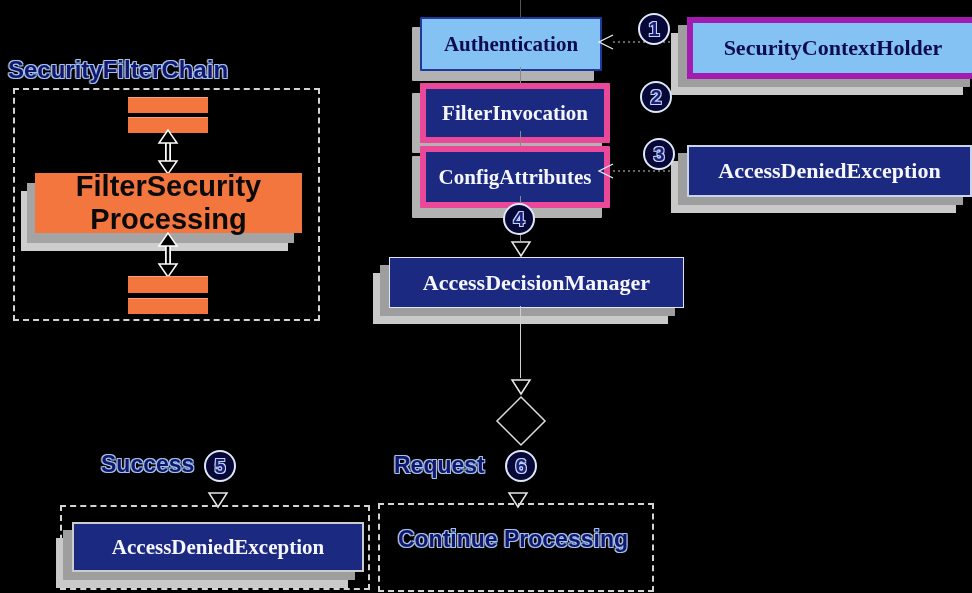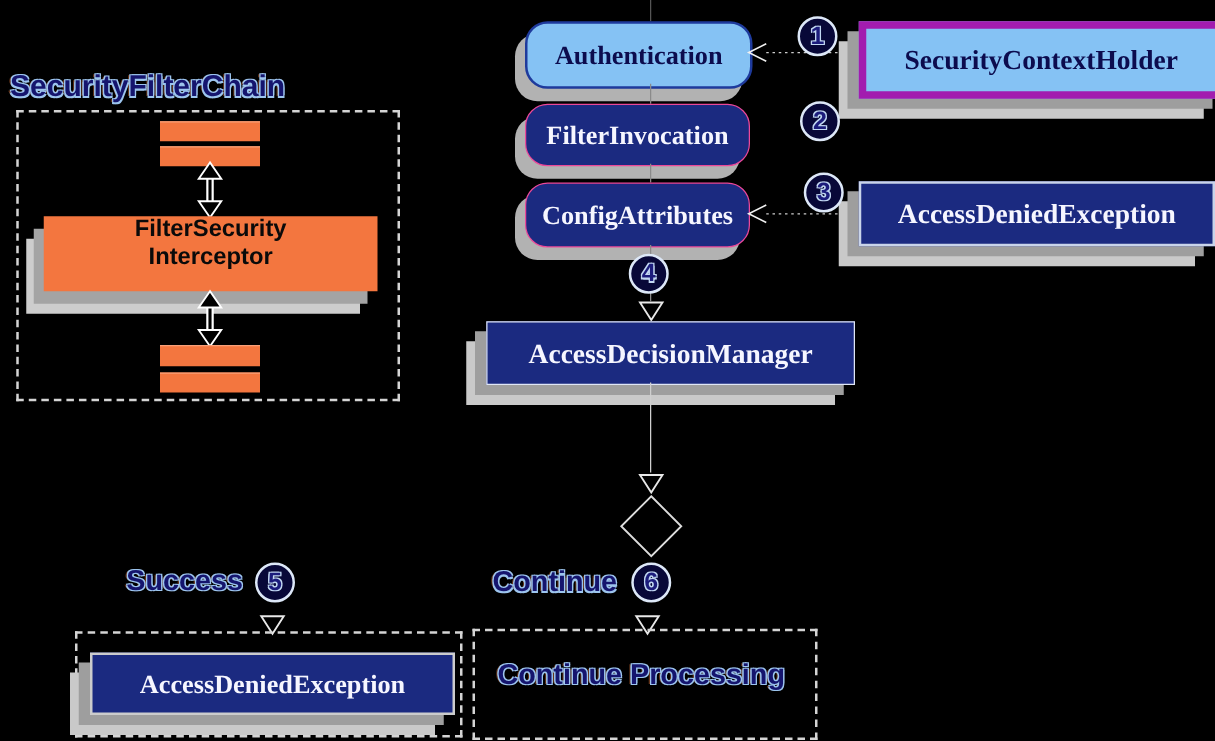--- a/index.html
+++ b/index.html
@@ -7,22 +7,22 @@
          font-family:"Liberation Sans",sans-serif;}
 
   
   .abs{position:absolute;}
 
   
   .box{position:absolute;display:flex;align-items:center;justify-content:center;
        font-family:"Liberation Serif",serif;font-weight:bold;text-align:center;}
   .lightblue{background:#85c2f4;color:#0c0c4e;}
   .navy{background:#1b2a80;color:#f6f6ff;}
-  .rounded{border-radius:18px;box-shadow:-8px 10px 0 #b2b2b2;}
-  .rounded.navy{border:1px solid #ec4899;}
+  .rounded{border-radius:1px;box-shadow:-8px 10px 0 #b2b2b2;}
+  .rounded.navy{border:6px solid #ec4899;}
   .rounded.lightblue{border:2px solid #1e3a9c;}
   .rect{box-shadow:-9px 8px 0 #9e9e9e,-16px 16px 0 #c9c9c9;}
   .rect.lightblue{border:6px solid #a21caf;}
   .rect.navy{border:2px solid #c9d4ea;}
 
   
   .outlined{position:absolute;font-weight:bold;color:#15156e;white-space:nowrap;
     text-shadow:-1px -1px 0 #9dc5ee,1px -1px 0 #9dc5ee,-1px 1px 0 #9dc5ee,1px 1px 0 #9dc5ee,
                 -2px 0 0 rgba(226,118,58,0.45);text-align:right;}
 
@@ -35,22 +35,22 @@
   
   .vline{position:absolute;width:1px;background:#8a8a8a;}
   .vline.bright{background:#cfcfcf;}
 
   
   .dashed{position:absolute;border:2px dashed #d4d4d4;background:transparent;}
 
   
   .obar{position:absolute;width:80px;height:15px;background:#f3763f;border-top:1px solid #f9a078;}
   .interceptor{position:absolute;background:#f3763f;color:#0a0a0a;
-    font-family:"Liberation Sans",sans-serif;font-weight:bold;font-size:19px;line-height:1.15;
-    display:flex;align-items:flex-start;justify-content:center;text-align:center;
+    font-family:"Liberation Sans",sans-serif;font-weight:bold;font-size:29px;line-height:1.15;
+    display:flex;align-items:center;justify-content:center;text-align:center;
     box-shadow:-8px 10px 0 #a4a4a4,-14px 18px 0 #cdcdcd;}
 
   svg{position:absolute;overflow:visible;}
 </style>
 </head>
 <body>
 
 <div id="stage">
 
   <div class="outlined" style="left:8px;top:56px;font-size:24px;">SecurityFilterChain</div>
@@ -63,21 +63,21 @@
   <svg style="left:151px;top:130px;" width="34" height="44">
     <line x1="17" y1="11" x2="17" y2="33" stroke="#ffffff" stroke-width="6"></line>
     <line x1="17" y1="11" x2="17" y2="33" stroke="#000000" stroke-width="2.5"></line>
     <polygon points="17,0 8,13 26,13" fill="#000" stroke="#fff" stroke-width="1.5"></polygon>
     <polygon points="17,44 8,31 26,31" fill="#000" stroke="#fff" stroke-width="1.5"></polygon>
   </svg>
 
   <div class="interceptor" style="left:35px;top:173px;width:267px;height:60px;">
     <div>
       <div>FilterSecurity</div>
-      <div>Interceptor</div>
+      <div>Processing</div>
     </div>
   </div>
 
   <svg style="left:151px;top:233px;" width="34" height="44">
     <line x1="17" y1="11" x2="17" y2="33" stroke="#ffffff" stroke-width="6"></line>
     <line x1="17" y1="11" x2="17" y2="33" stroke="#000000" stroke-width="2.5"></line>
     <polygon points="17,0 8,13 26,13" fill="#000" stroke="#fff" stroke-width="1.5"></polygon>
     <polygon points="17,44 8,31 26,31" fill="#000" stroke="#fff" stroke-width="1.5"></polygon>
   </svg>
 
@@ -143,21 +143,21 @@
   </div>
 
   <div class="badge" style="left:638px;top:13px;">1</div>
   <div class="badge" style="left:640px;top:81px;">2</div>
   <div class="badge" style="left:643px;top:138px;">3</div>
   <div class="badge" style="left:503px;top:203px;">4</div>
   <div class="badge" style="left:204px;top:450px;">5</div>
   <div class="badge" style="left:505px;top:450px;">6</div>
 
   <div class="outlined" style="left:101px;top:451px;font-size:23px;">Success</div>
-  <div class="outlined" style="left:394px;top:452px;font-size:23px;">Continue</div>
+  <div class="outlined" style="left:394px;top:452px;font-size:23px;">Request</div>
 
   <svg style="left:208px;top:492px;" width="20" height="16">
     <polygon points="1,1 19,1 10,15" fill="#000" stroke="#e8e8e8" stroke-width="1.5"></polygon>
   </svg>
   <svg style="left:508px;top:492px;" width="20" height="16">
     <polygon points="1,1 19,1 10,15" fill="#000" stroke="#e8e8e8" stroke-width="1.5"></polygon>
   </svg>
 
   <div class="dashed" style="left:60px;top:505px;width:306px;height:81px;"></div>
 

